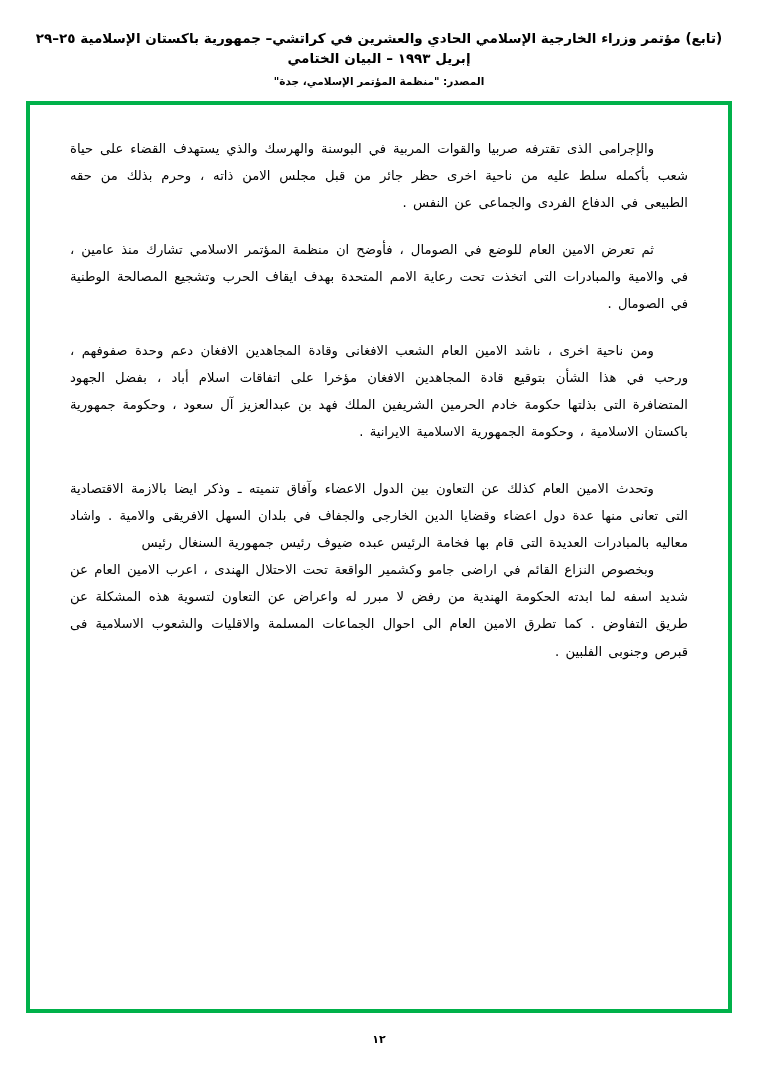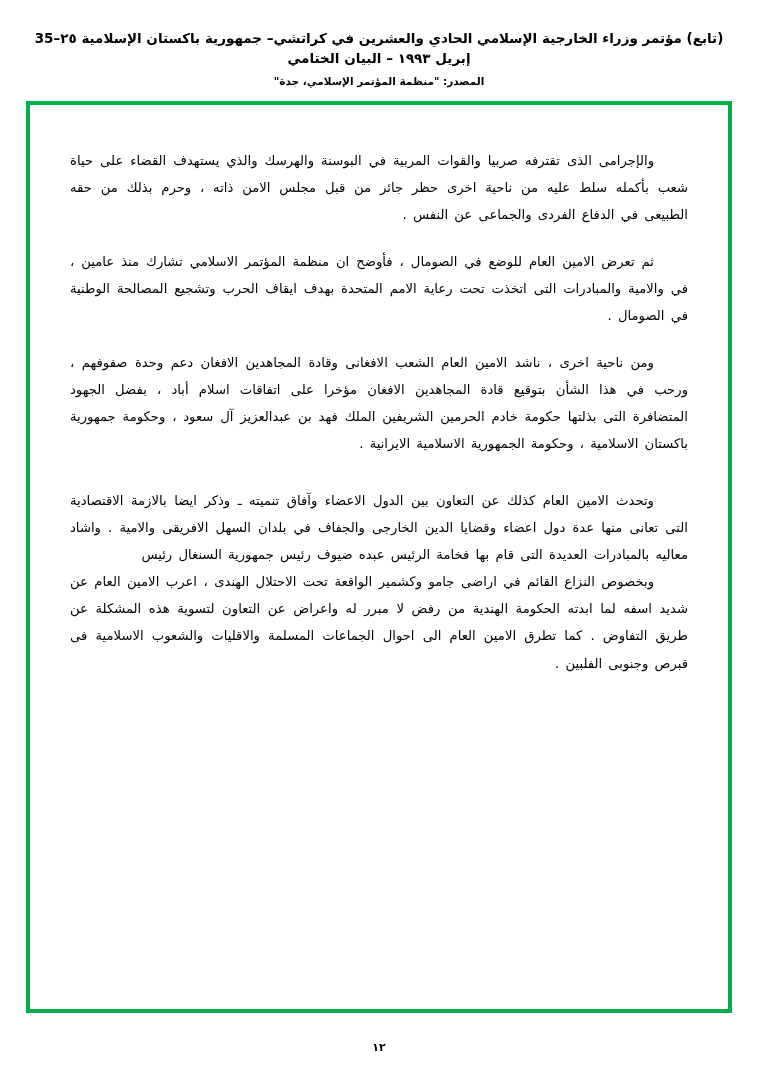--- a/index.html
+++ b/index.html
@@ -45,56 +45,55 @@
     height: 912px;
     box-sizing: border-box;
     background: #ffffff;
     padding: 30px 40px 20px 40px;
     overflow: hidden;
   }
   .body-text {
     direction: rtl;
     text-align: justify;
     text-align-last: right;
-    margin-top: 12px;
   }
   .para {
     font-size: 13.2px;
     line-height: 2.05;
     letter-spacing: 1.1px;
     word-spacing: 2px;
     margin: 0 0 20px 0;
     text-indent: 34px;
     direction: rtl;
     text-align: justify;
   }
   .para.gap-lg {
     margin-bottom: 30px;
   }
   .para.last {
     margin-bottom: 0;
   }
   .footer {
     position: absolute;
-    bottom: 24px;
+    bottom: 32px;
     left: 0;
     right: 0;
     text-align: center;
     font-size: 11px;
     font-weight: bold;
     direction: rtl;
   }
 </style>
 </head>
 <body>
 
 <div class="page">
 
   <div class="header">
-    <div class="header-title">(تابع) مؤتمر وزراء الخارجية الإسلامي الحادي والعشرين في كراتشي– جمهورية باكستان الإسلامية ٢٥–35 إبريل ١٩٩٣ – البيان الختامي</div>
+    <div class="header-title">(تابع) مؤتمر وزراء الخارجية الإسلامي الحادي والعشرين في كراتشي– جمهورية باكستان الإسلامية ٢٥–٢٩ إبريل ١٩٩٣ – البيان الختامي</div>
     <div class="header-source">المصدر: "منظمة المؤتمر الإسلامي، جدة"</div>
   </div>
 
   <div class="frame">
     <div class="body-text">
       <p class="para">والإجرامى الذى تقترفه صربيا والقوات المربية في البوسنة والهرسك والذي يستهدف القضاء على حياة شعب بأكمله سلط عليه من ناحية اخرى حظر جائر من قبل مجلس الامن ذاته ، وحرم بذلك من حقه الطبيعى في الدفاع الفردى والجماعى عن النفس .</p>
       <p class="para">ثم تعرض الامين العام للوضع في الصومال ، فأوضح ان منظمة المؤتمر الاسلامي تشارك منذ عامين ، في والامية والمبادرات التى اتخذت تحت رعاية الامم المتحدة بهدف ايقاف الحرب وتشجيع المصالحة الوطنية في الصومال .</p>
       <p class="para gap-lg">ومن ناحية اخرى ، ناشد الامين العام الشعب الافغانى وقادة المجاهدين الافغان دعم وحدة صفوفهم ، ورحب في هذا الشأن بتوقيع قادة المجاهدين الافغان مؤخرا على اتفاقات اسلام أباد ، بفضل الجهود المتضافرة التى بذلتها حكومة خادم الحرمين الشريفين الملك فهد بن عبدالعزيز آل سعود ، وحكومة جمهورية باكستان الاسلامية ، وحكومة الجمهورية الاسلامية الايرانية .</p>
       <p class="para last">وتحدث الامين العام كذلك عن التعاون بين الدول الاعضاء وآفاق تنميته ـ وذكر ايضا بالازمة الاقتصادية التى تعانى منها عدة دول اعضاء وقضايا الدين الخارجى والجفاف في بلدان السهل الافريقى والامية . واشاد معاليه بالمبادرات العديدة التى قام بها فخامة الرئيس عبده ضيوف رئيس جمهورية السنغال رئيس</p>
       <p class="para gap-lg">وبخصوص النزاع القائم في اراضى جامو وكشمير الواقعة تحت الاحتلال الهندى ، اعرب الامين العام عن شديد اسفه لما ابدته الحكومة الهندية من رفض لا مبرر له واعراض عن التعاون لتسوية هذه المشكلة عن طريق التفاوض . كما تطرق الامين العام الى احوال الجماعات المسلمة والاقليات والشعوب الاسلامية فى قبرص وجنوبى الفلبين .</p>

